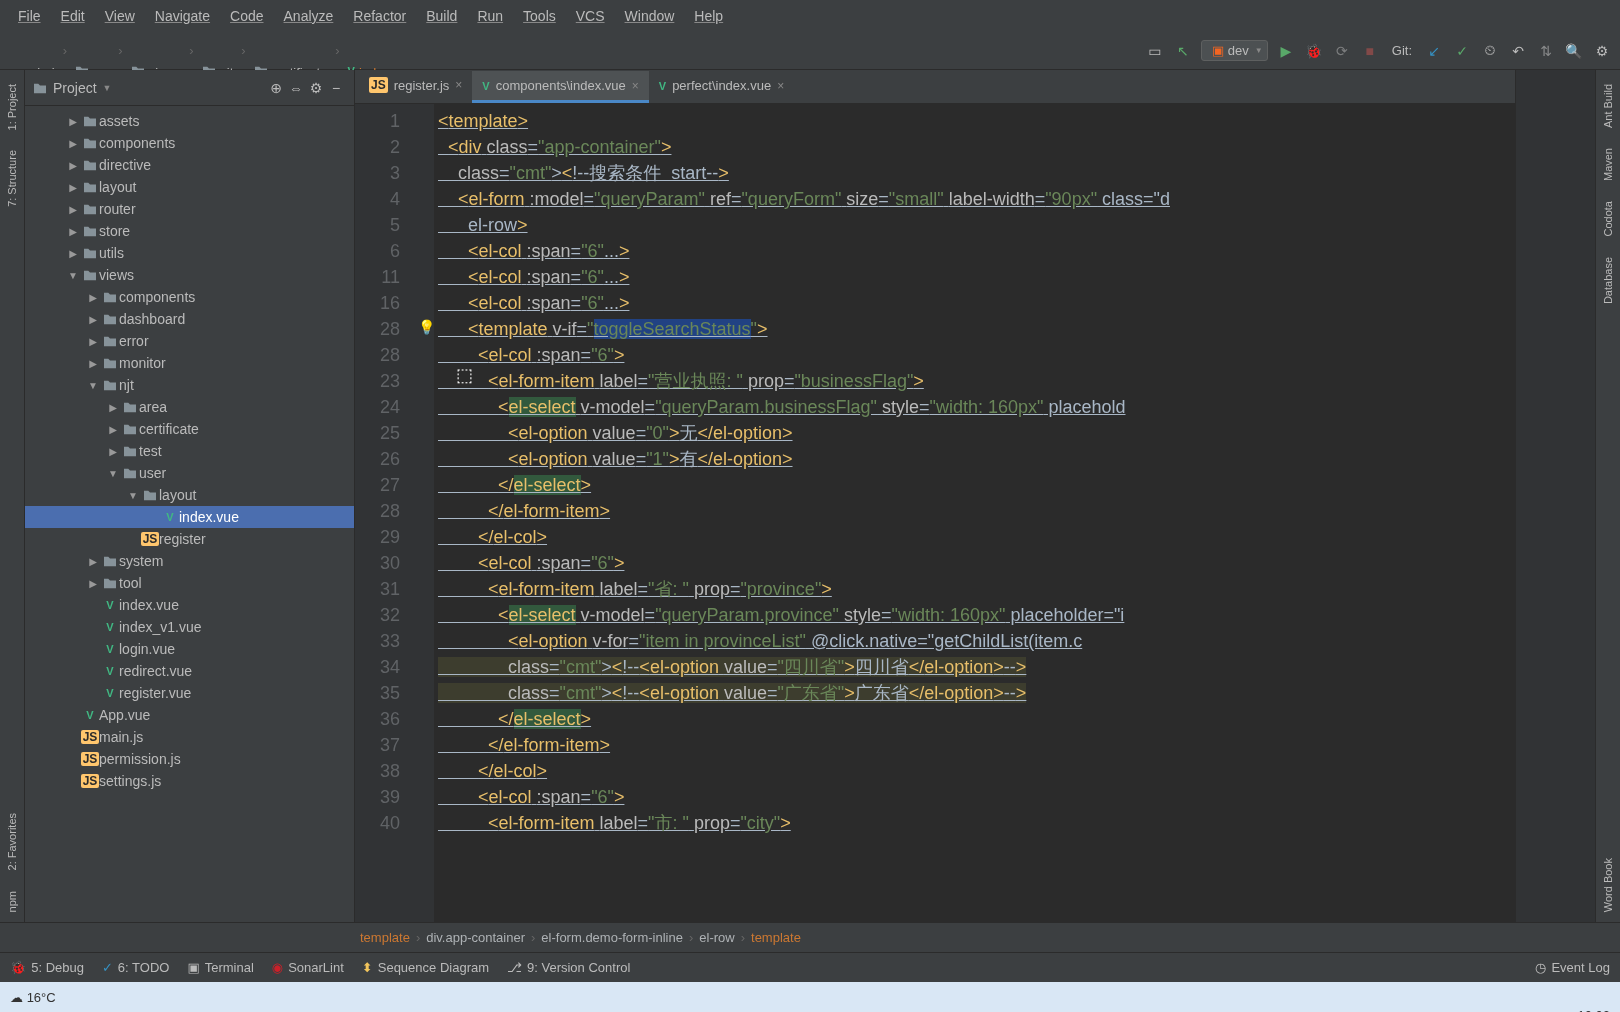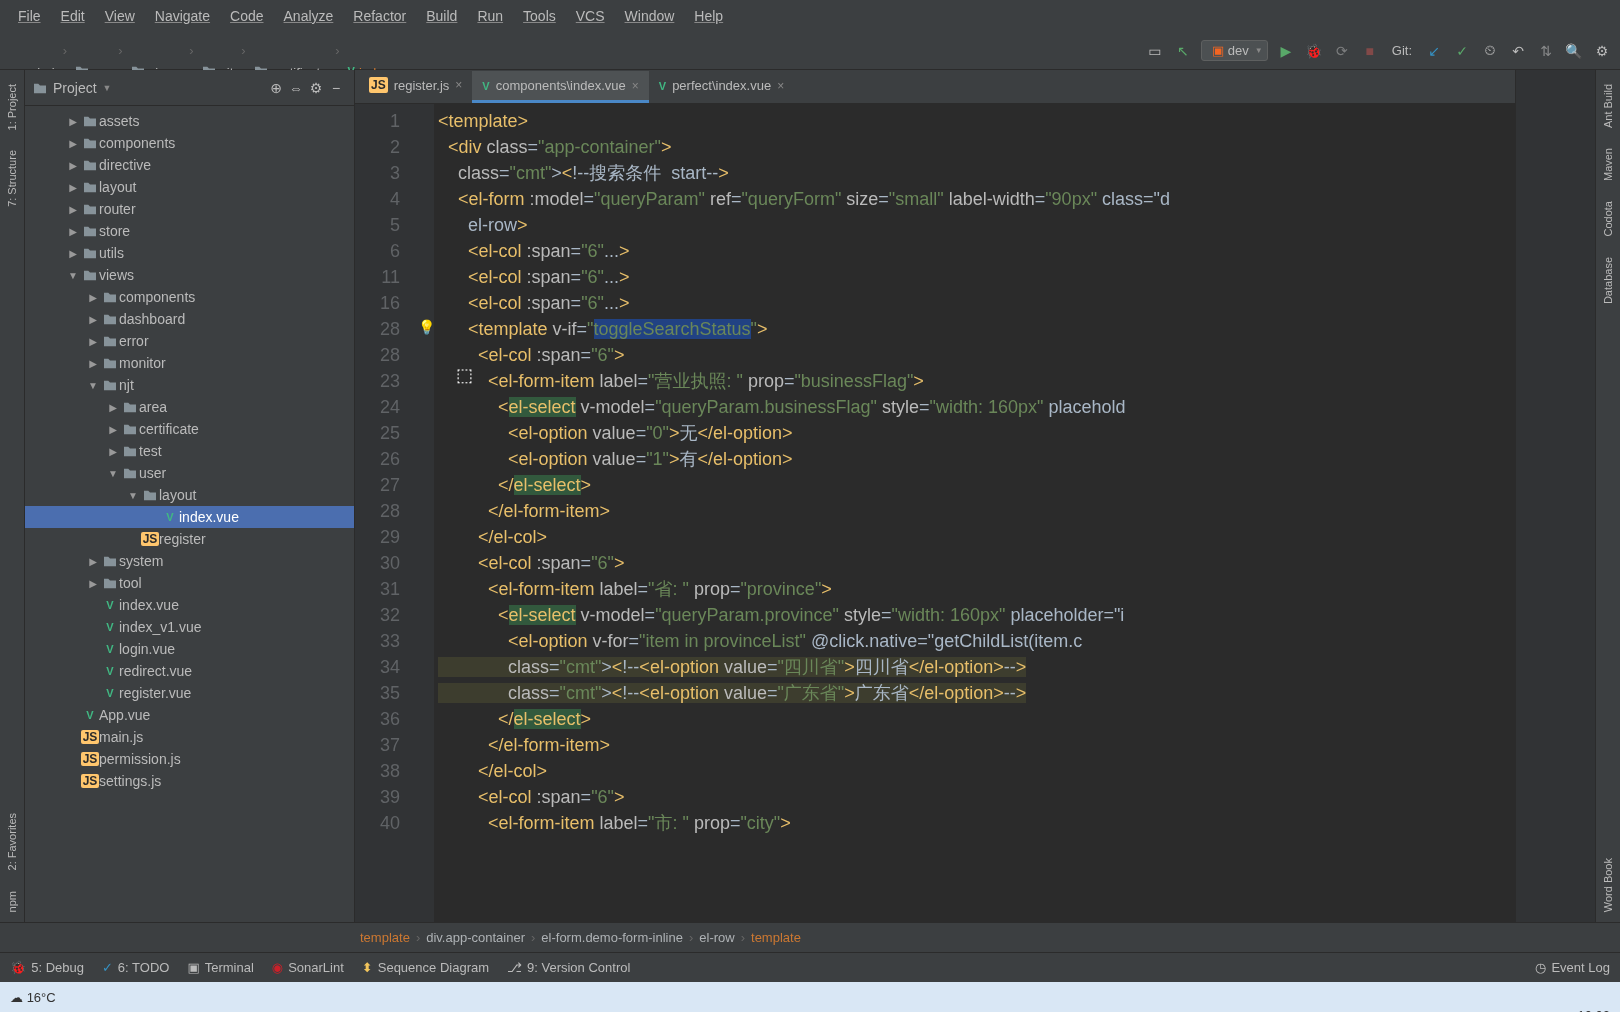--- a/index.html
+++ b/index.html
@@ -35,21 +35,21 @@
 .editor-area { flex:1; display:flex; flex-direction:column; position:relative; overflow:hidden; }
 .tabs { height:34px; background:#3c3f41; display:flex; align-items:flex-end; border-bottom:1px solid #2b2b2b; padding-left:4px; }
 .tab { padding:7px 10px; display:flex; align-items:center; gap:6px; font-size:13px; cursor:pointer; border-bottom:3px solid transparent; }
 .tab.active { border-bottom-color:#4a88c7; background:#4e5254; }
 .tab-close { font-size:12px; color:#888; }
 .editor { flex:1; display:flex; background:#2b2b2b; font-family:"JetBrains Mono","Consolas",monospace; font-size:18px; line-height:26px; overflow:hidden; }
 .gutter { display:flex; }
 .gutter-col { background:#313335; padding-top:4px; }
 .line-numbers { width:55px; text-align:right; color:#606366; padding-right:10px; }
 .fold-col { width:24px; position:relative; }
-.code { flex:1; padding:4px 0 16px 4px; white-space:pre; color:#a9b7c6; position:relative; }
+.code { flex:1; padding:4px 0 16px 4px; white-space:pre; color:#a9b7c6; position:relative;text-decoration:underline; }
 .code .tag { color:#e8bf6a; }
 .code .attr { color:#bababa; }
 .code .str { color:#6a8759; }
 .code .hl { background:#32593d; }
 .lightbulb { position:absolute; left:8px; top:210px; color:#f2c55c; font-size:14px; }
 .cursor-arrow { position:absolute; left:46px; top:258px; color:#fff; font-size:18px; z-index:100; }
 .minimap { position:absolute; right:0; top:0; width:80px; height:100%; background:#313335; border-left:1px solid #2b2b2b;}
 .right-gutter { width:25px; background:#3c3f41; border-left:1px solid #2b2b2b; display:flex; flex-direction:column; align-items:center; padding-top:4px; }
 .bottom-bc { height:30px; background:#3c3f41; border-top:1px solid #2b2b2b; display:flex; align-items:center; padding:0 10px 0 360px; font-size:13px; gap:6px; }
 .bottom-bc .bc-item { color:#aeb2b5; }

